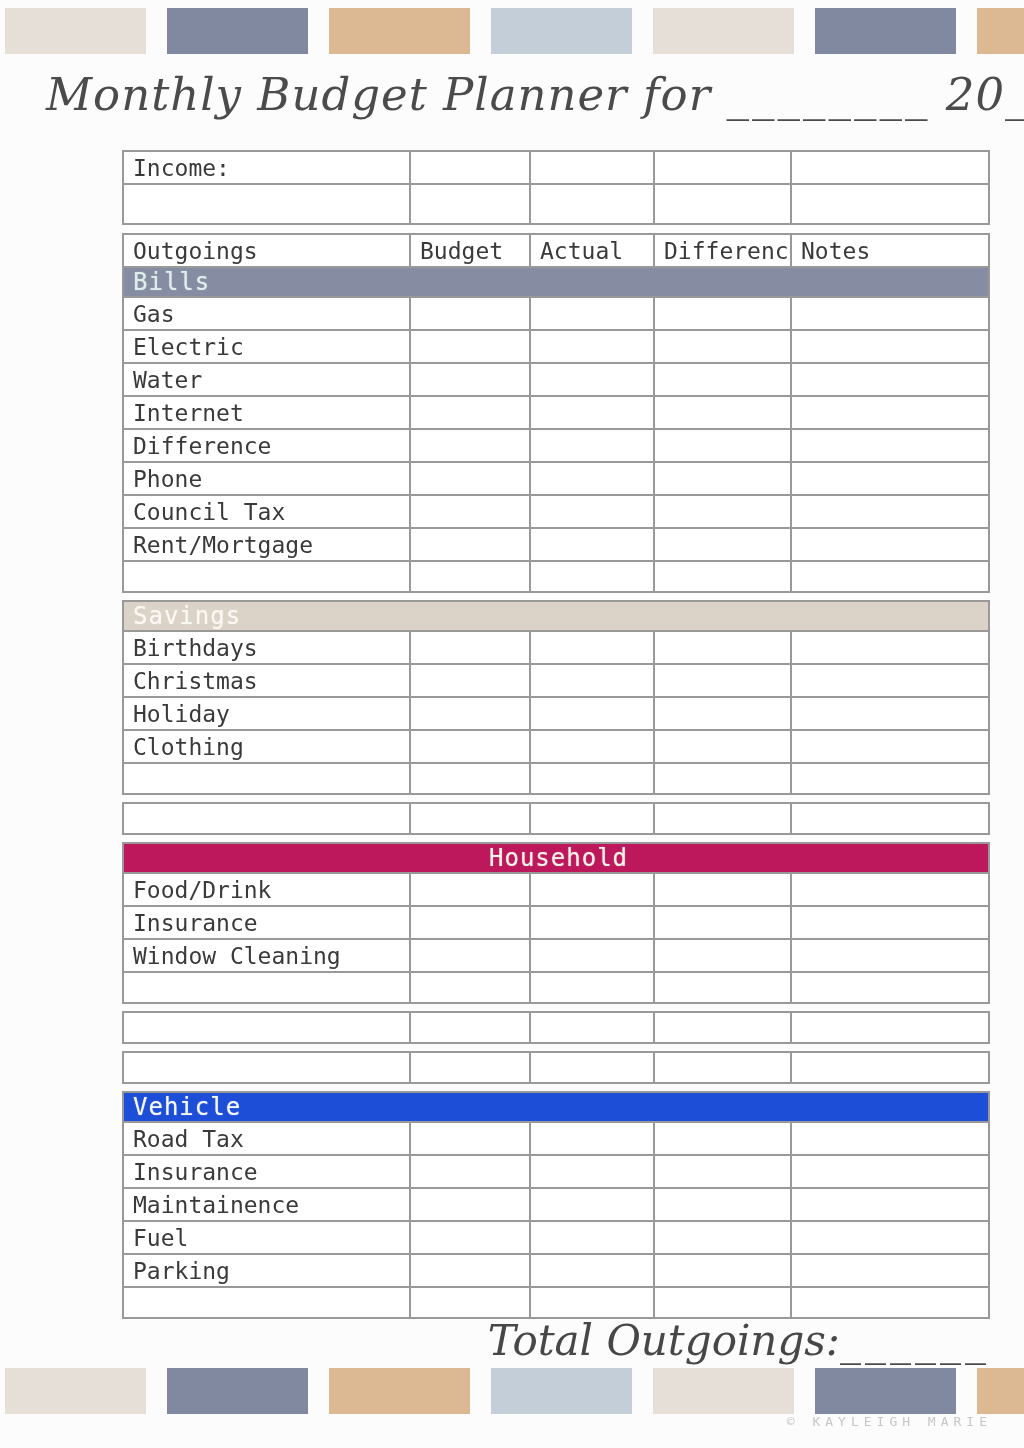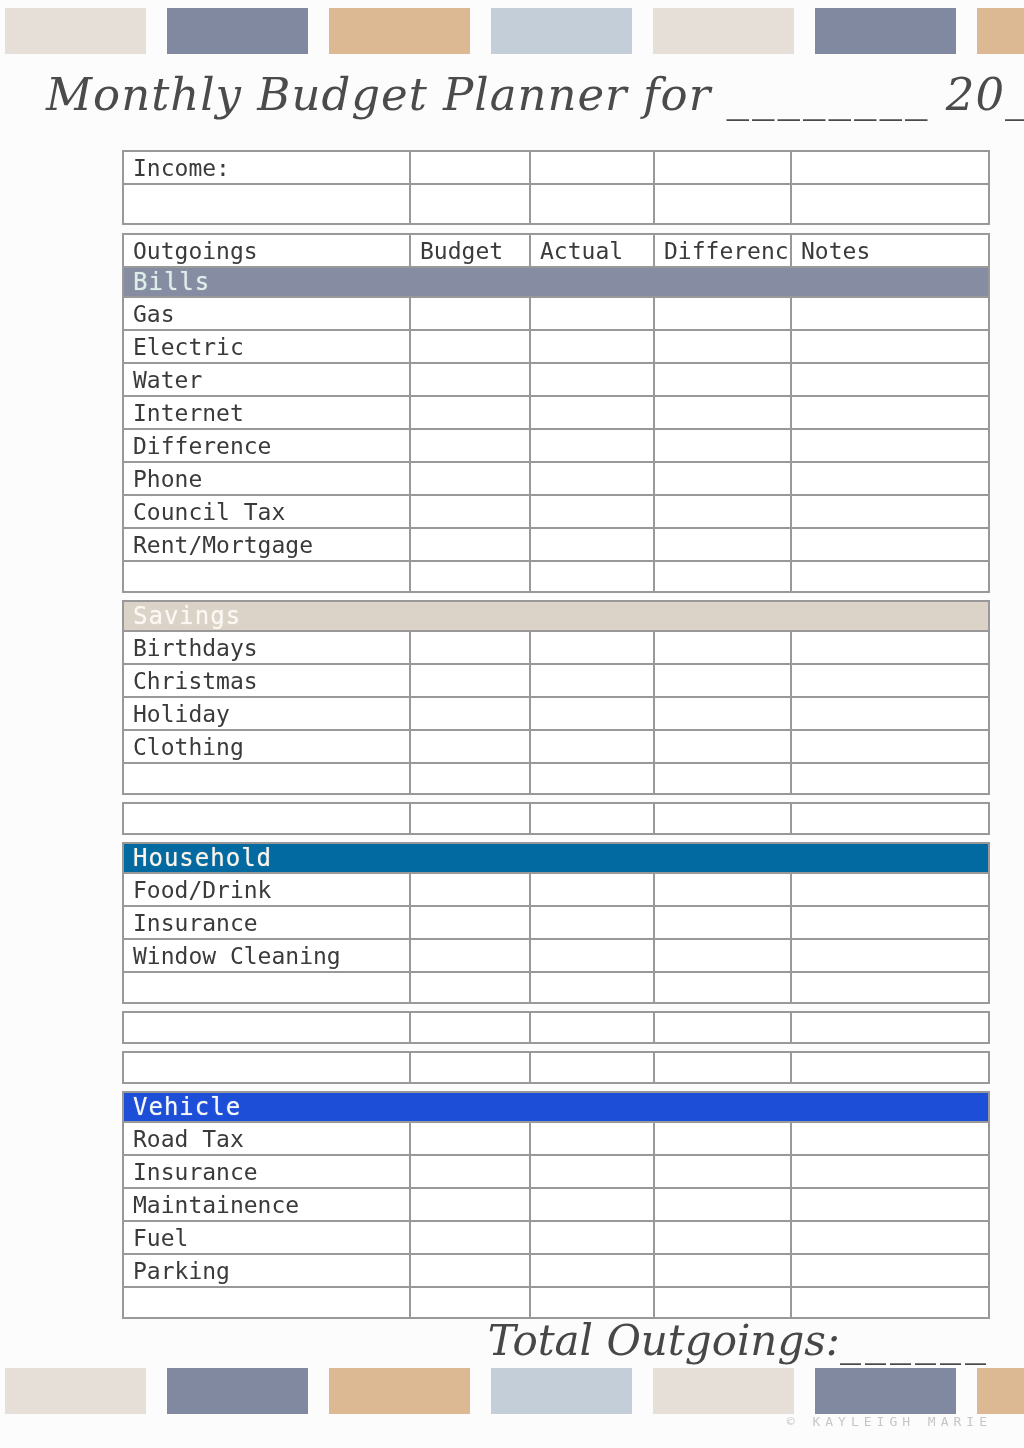--- a/index.html
+++ b/index.html
@@ -266,21 +266,21 @@
       <table class="blk">
         <colgroup>
           <col style="width: 287px;">
           <col style="width: 120px;">
           <col style="width: 124px;">
           <col style="width: 137px;">
           <col style="width: 198px;">
         </colgroup>
         <tbody>
           <tr class="r-section">
-            <td colspan="5" style="background: #0369a1; color: rgb(253, 244, 233);">Household</td>
+            <td colspan="5" style="background: #be185d; color: rgb(253, 244, 233); text-align: center;">Household</td>
           </tr>
           <tr class="r-label">
             <td>Food/Drink</td>
             <td></td>
             <td></td>
             <td></td>
             <td></td>
           </tr>
           <tr class="r-label">
             <td>Insurance</td>

